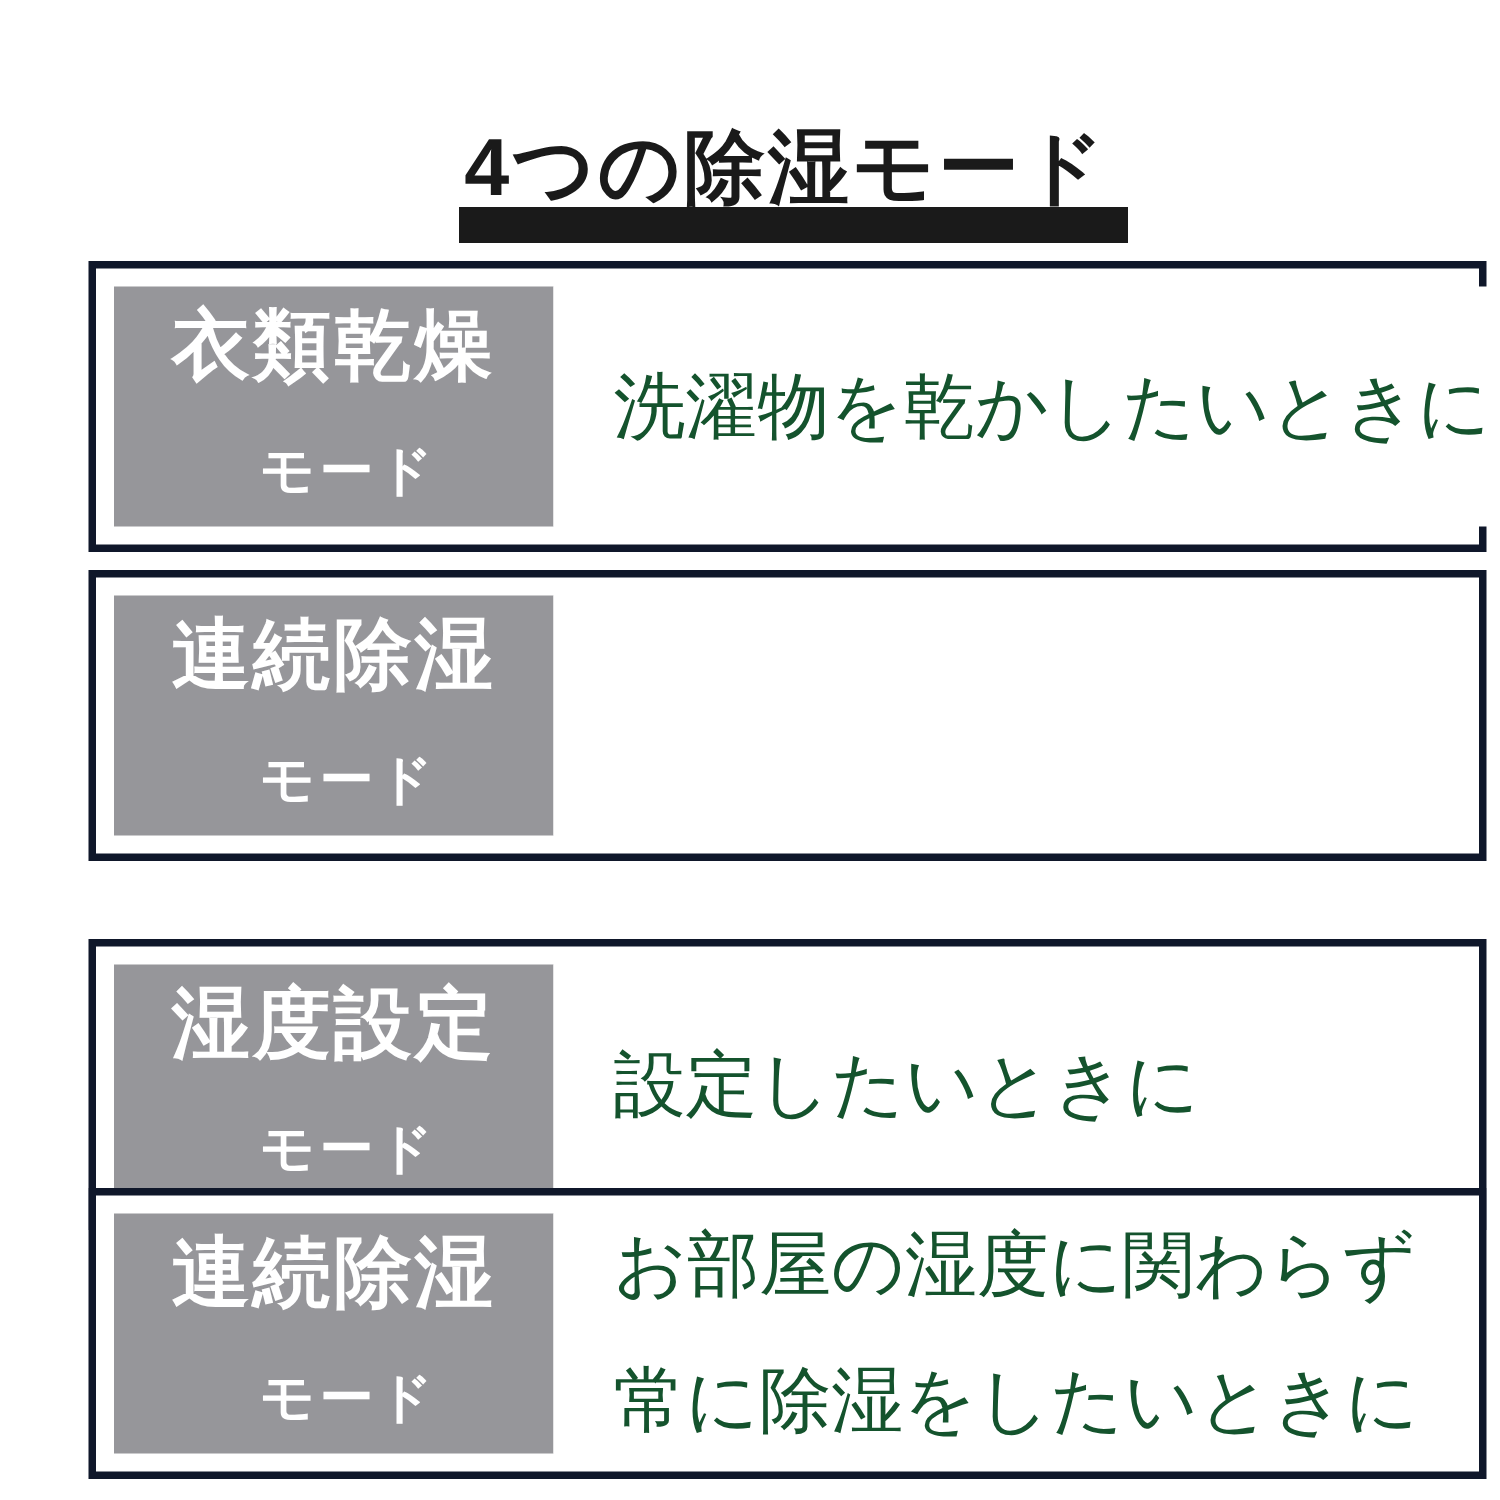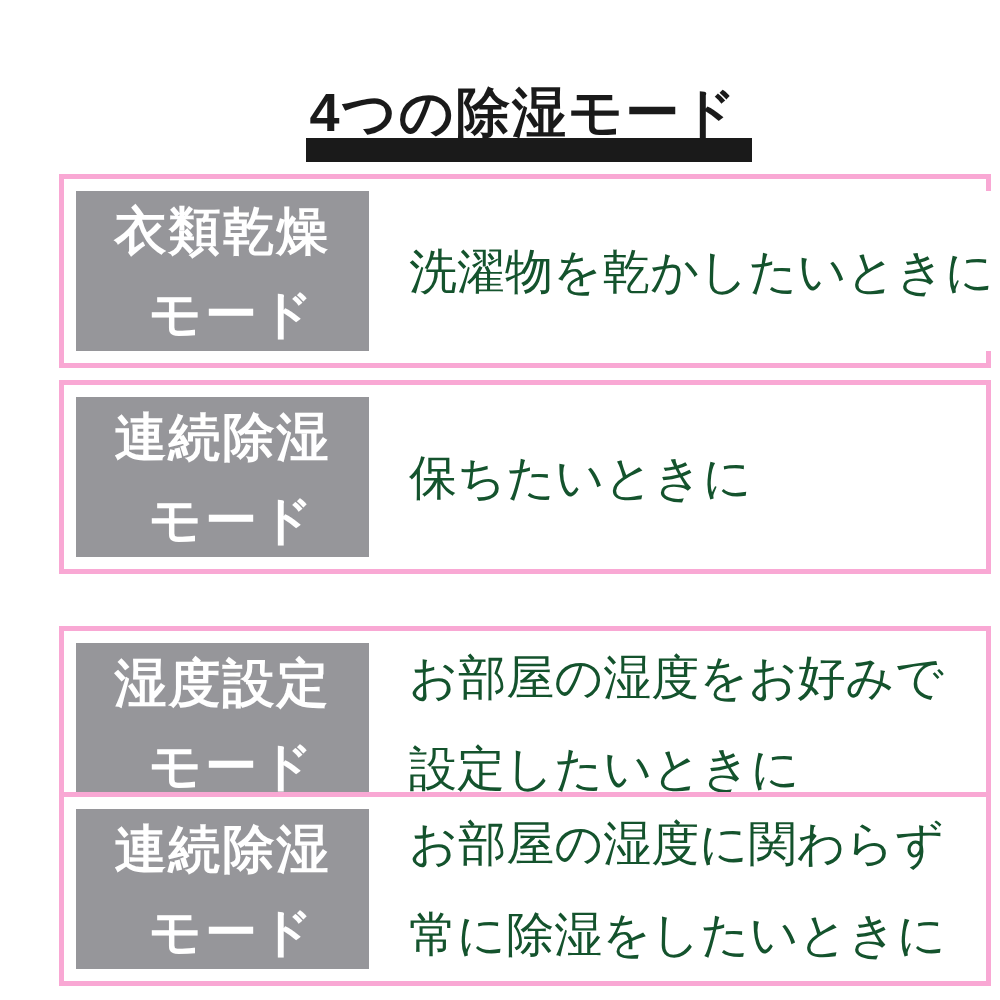--- a/index.html
+++ b/index.html
@@ -35,21 +35,21 @@
     left: 282px;
     width: 446px;
     height: 4px;
     background: #1a1a1a;
   }
   .mode-row {
     position: absolute;
     left: 35px;
     width: 932px;
     height: 194px;
-    border: 5px solid #f9a8d4;
+    border: 5px solid #0f172a;
     background: #ffffff;
     display: flex;
     align-items: stretch;
   }
   .mode-row.r0 { top: 150px; }
   .mode-row.r1 { top: 356px; }
   .mode-row.r2 { top: 562px; margin-top: 40px; }
   .mode-row.r3 { top: 768px; }
   .mode-label {
     width: 293px;
@@ -63,21 +63,21 @@
     text-align: center;
   }
   .mode-name {
     font-size: 52px;
     font-weight: 600;
     letter-spacing: 2px;
     line-height: 62px;
     white-space: nowrap;
   }
   .mode-suffix {
-    font-size: 52px;
+    font-size: 36px;
     font-weight: 600;
     letter-spacing: 3px;
     line-height: 56px;
     transform: translateX(10px);
     white-space: nowrap;
   }
   .mode-desc {
     flex: 1 1 auto;
     background: #ffffff;
     display: flex;
@@ -113,31 +113,29 @@
 
     </div>
   </div>
 
   <div class="mode-row r1">
     <div class="mode-label">
       <div class="mode-name">連続除湿</div>
       <div class="mode-suffix">モード</div>
     </div>
     <div class="mode-desc">
-      <div class="desc-line">保ちたいときに</div>
     </div>
   </div>
 
   <div class="mode-row r2">
     <div class="mode-label">
       <div class="mode-name">湿度設定</div>
       <div class="mode-suffix">モード</div>
     </div>
     <div class="mode-desc">
-      <div class="desc-line">お部屋の湿度をお好みで</div>
       <div class="desc-line">設定したいときに</div>
     </div>
   </div>
 
   <div class="mode-row r3">
     <div class="mode-label">
       <div class="mode-name">連続除湿</div>
       <div class="mode-suffix">モード</div>
     </div>
     <div class="mode-desc">

